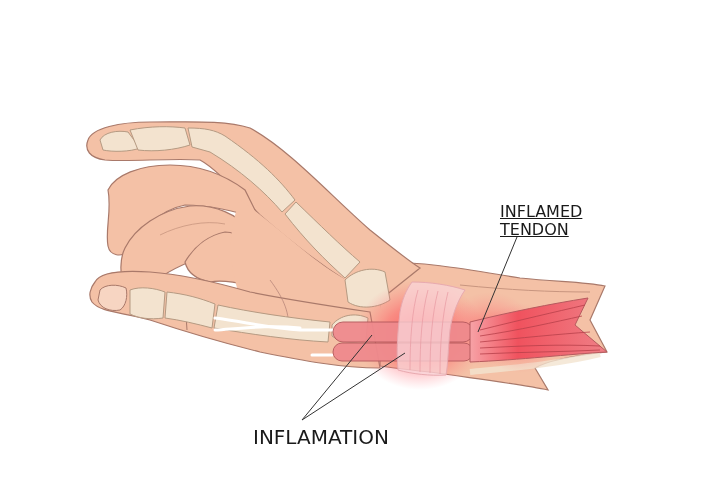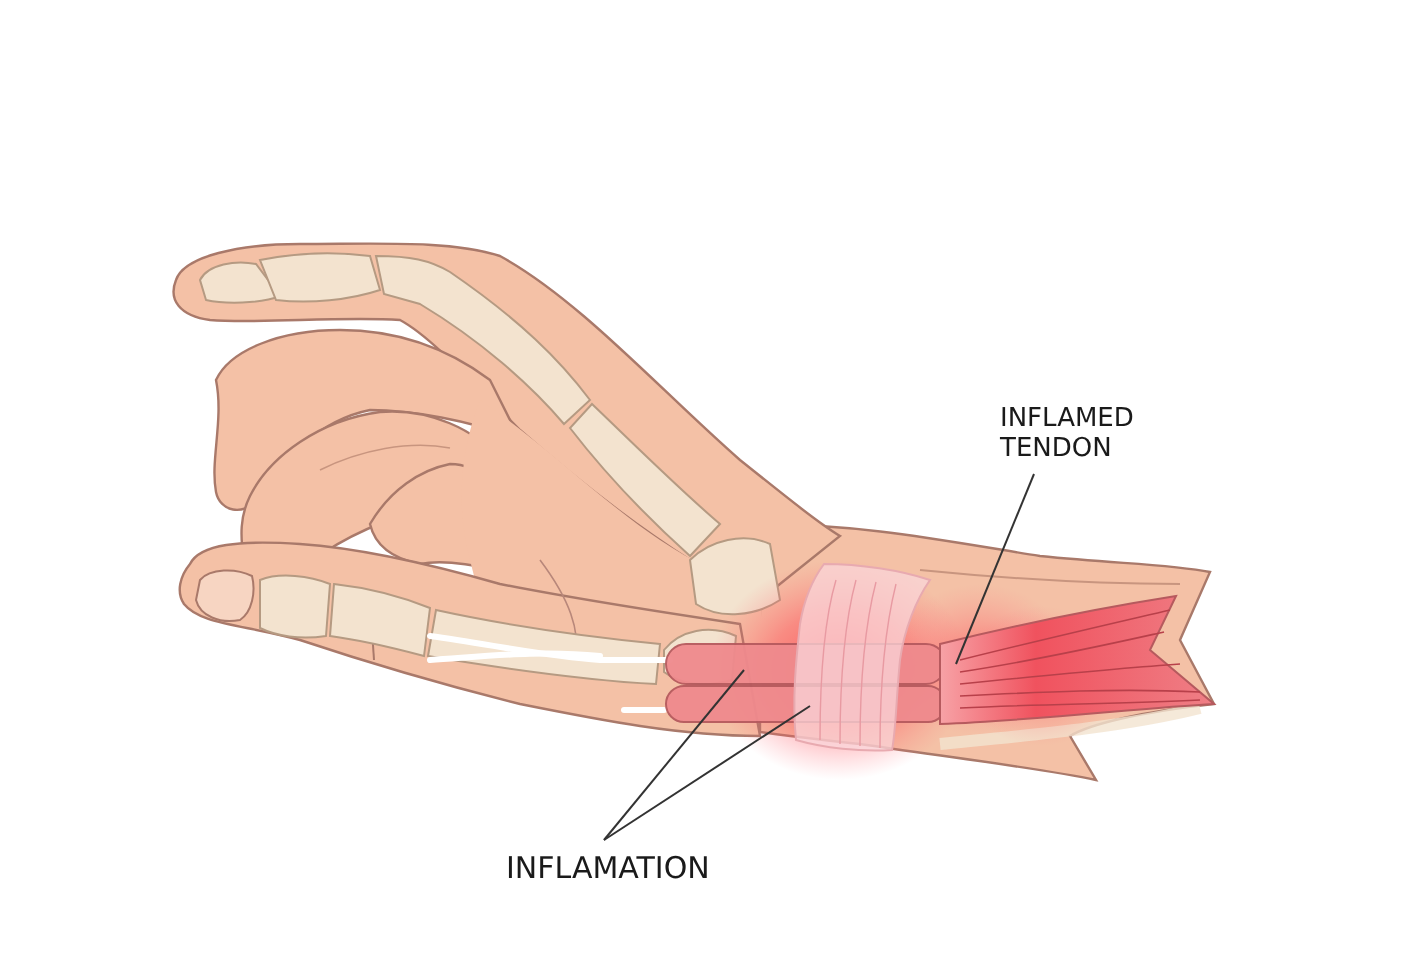--- a/index.html
+++ b/index.html
@@ -1,21 +1,21 @@
 <!DOCTYPE html>
 <html><head>
   <meta charset="utf-8">
   <style>
     html, body { margin: 0; padding: 0; background: #ffffff; }
     body { width: 702px; height: 489px; overflow: hidden; position: relative;
            font-family: "DejaVu Sans", "Liberation Sans", sans-serif; }
     #canvas { position: absolute; left: 0; top: 0; width: 702px; height: 489px; }
     .label { position: absolute; color: #1a1a1a; line-height: 1.15; white-space: pre-line; }
-    .label-tendon { left: 500px; top: 203px; font-size: 13px; }
-    .label-inflam { left: 253px; top: 426px; font-size: 15px; }
+    .label-tendon { left: 500px; top: 203px; font-size: 16px; text-decoration: underline; }
+    .label-inflam { left: 253px; top: 426px; font-size: 20px; }
   </style>
 </head>
 <body>
 
 <svg id="canvas" viewBox="0 0 702 489" xmlns="http://www.w3.org/2000/svg">
   <defs>
     <radialGradient id="glow" cx="50%" cy="50%" r="50%">
       <stop offset="0%" stop-color="#ff2d3d" stop-opacity="0.75"></stop>
       <stop offset="55%" stop-color="#ff4a57" stop-opacity="0.45"></stop>
       <stop offset="100%" stop-color="#ff6f7a" stop-opacity="0"></stop>

